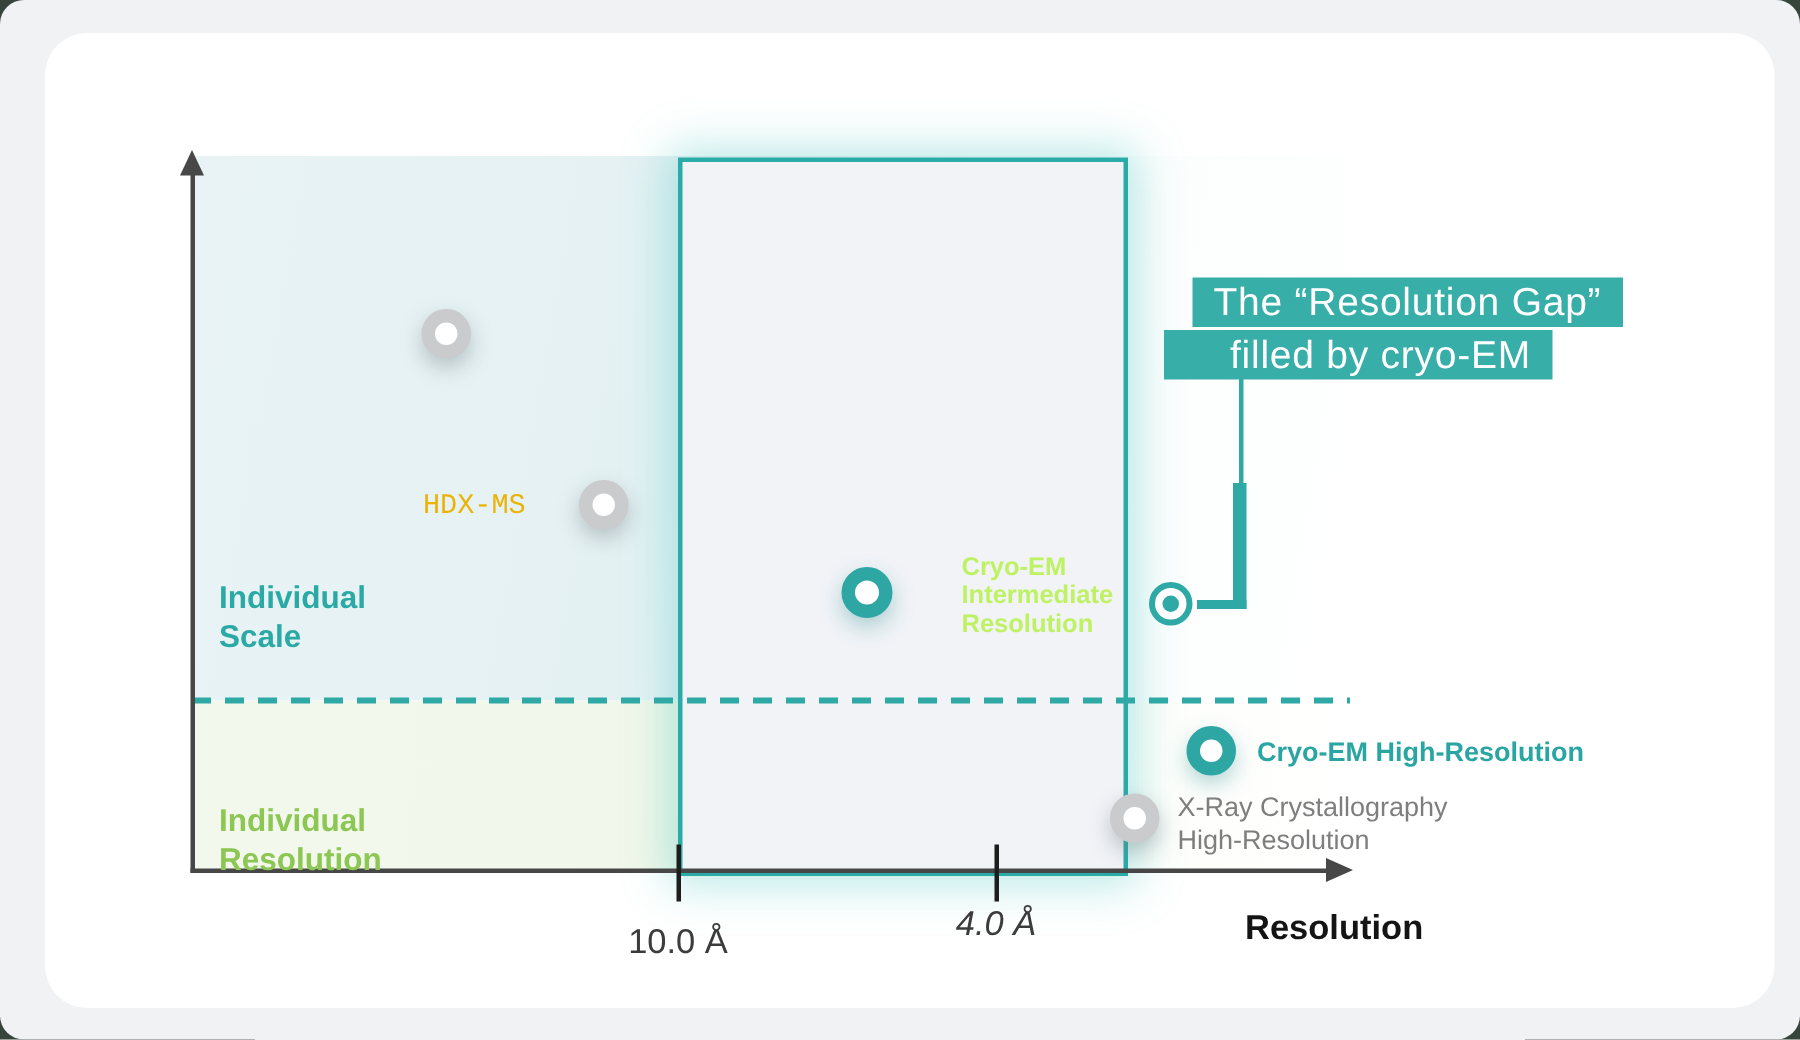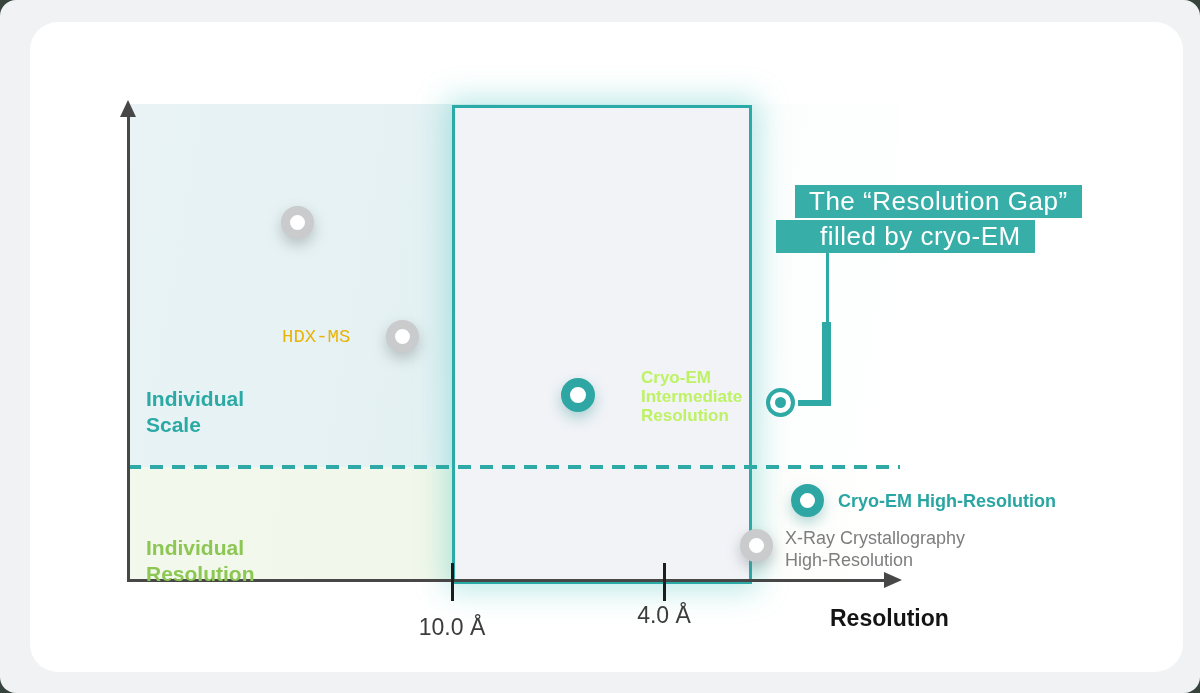--- a/index.html
+++ b/index.html
@@ -73,21 +73,21 @@
     border-left:18px solid #474747; z-index:4;
   }
   .tick { width:3px; height:38px; background:#1D1D1D; top:563px; z-index:5; }
   .tick-10 { left:451px; }
   .tick-4  { left:663px; }
   .tick-label {
     top:602px; width:110px; text-align:center;
     font-size:23px; color:#3C3C3C; z-index:5;
   }
   .tick-label-10 { left:397px;margin-top:12px; }
-  .tick-label-4  { left:609px; }
+  .tick-label-4  { left:609px;font-style:italic; }
 
   
   .band-label { font-weight:700; font-size:21px; line-height:26px; z-index:5; }
   .screening-label  { left:146px; top:386px; color:#2BA9A4; }
   .individual-label { left:146px; top:504px; color:#8CC653;margin-top:31px; }
 
   
   .marker {
     position:absolute; box-sizing:content-box;
     width:15px; height:15px; border-radius:50%;

